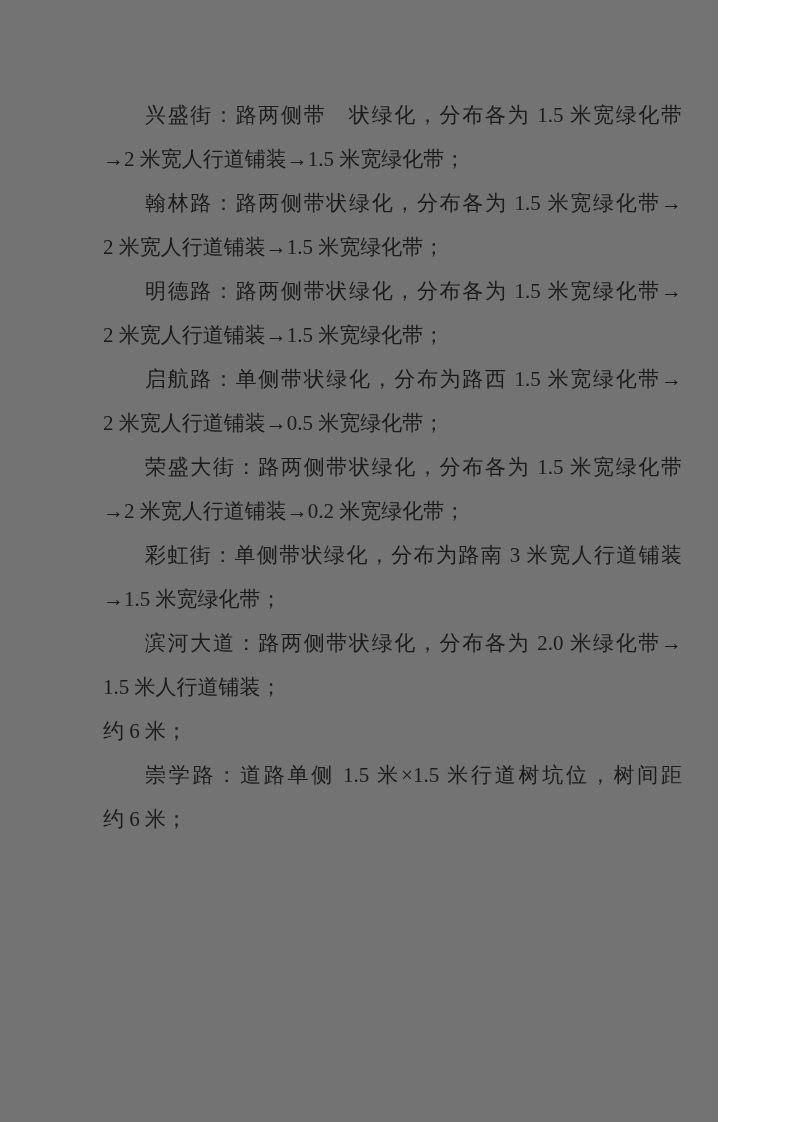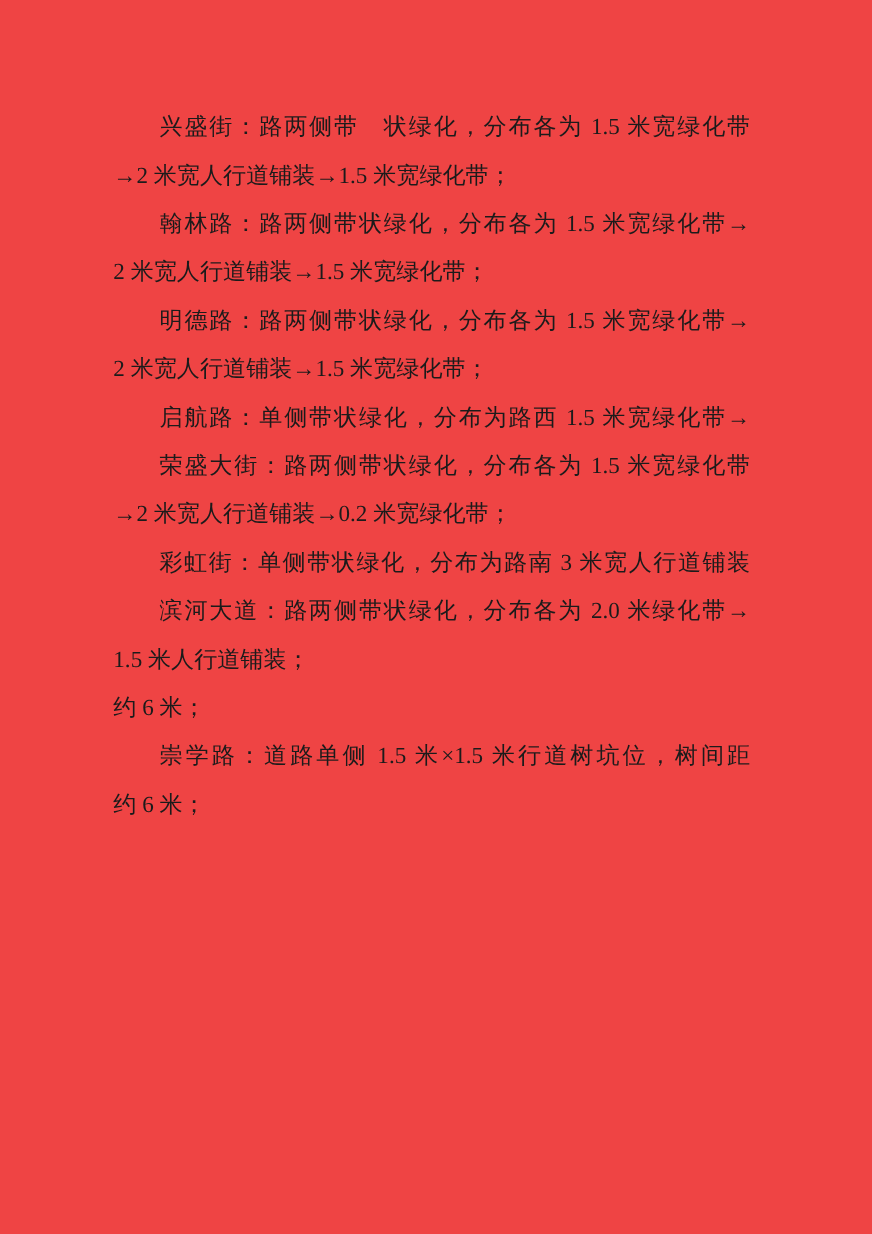--- a/index.html
+++ b/index.html
@@ -2,23 +2,23 @@
 <html><head>
 <meta charset="utf-8">
 <style>
   html, body {
     margin: 0;
     padding: 0;
     background: #ffffff;
   }
   .page {
     position: relative;
-    width: 793px;
+    width: 718px;
     height: 1122px;
-    background: #ef4444;
+    background: #737373;
     overflow: hidden;
     font-family: "Liberation Serif", "DejaVu Serif", serif;
     color: #1b1b1b;
   }
   .content {
     position: absolute;
     left: 103px;
     top: 93px;
     width: 579px;
   }
@@ -64,29 +64,31 @@
       <span class="line rest">2 米宽人行道铺装→1.5 米宽绿化带；</span>
     </div>
 
     <div class="para">
       <span class="line full indent">明德路：路两侧带状绿化，分布各为 1.5 米宽绿化带→</span>
       <span class="line rest">2 米宽人行道铺装→1.5 米宽绿化带；</span>
     </div>
 
     <div class="para">
       <span class="line full indent">启航路：单侧带状绿化，分布为路西 1.5 米宽绿化带→</span>
+      <span class="line rest">2 米宽人行道铺装→0.5 米宽绿化带；</span>
     </div>
 
     <div class="para">
       <span class="line full indent">荣盛大街：路两侧带状绿化，分布各为 1.5 米宽绿化带</span>
       <span class="line rest">→2 米宽人行道铺装→0.2 米宽绿化带；</span>
     </div>
 
     <div class="para">
       <span class="line full indent">彩虹街：单侧带状绿化，分布为路南 3 米宽人行道铺装</span>
+      <span class="line rest">→1.5 米宽绿化带；</span>
     </div>
 
     <div class="para">
       <span class="line full indent">滨河大道：路两侧带状绿化，分布各为 2.0 米绿化带→</span>
       <span class="line rest">1.5 米人行道铺装；</span>
     </div>
 
     <div class="para">
       <span class="line rest">约 6 米；</span>
     </div>

